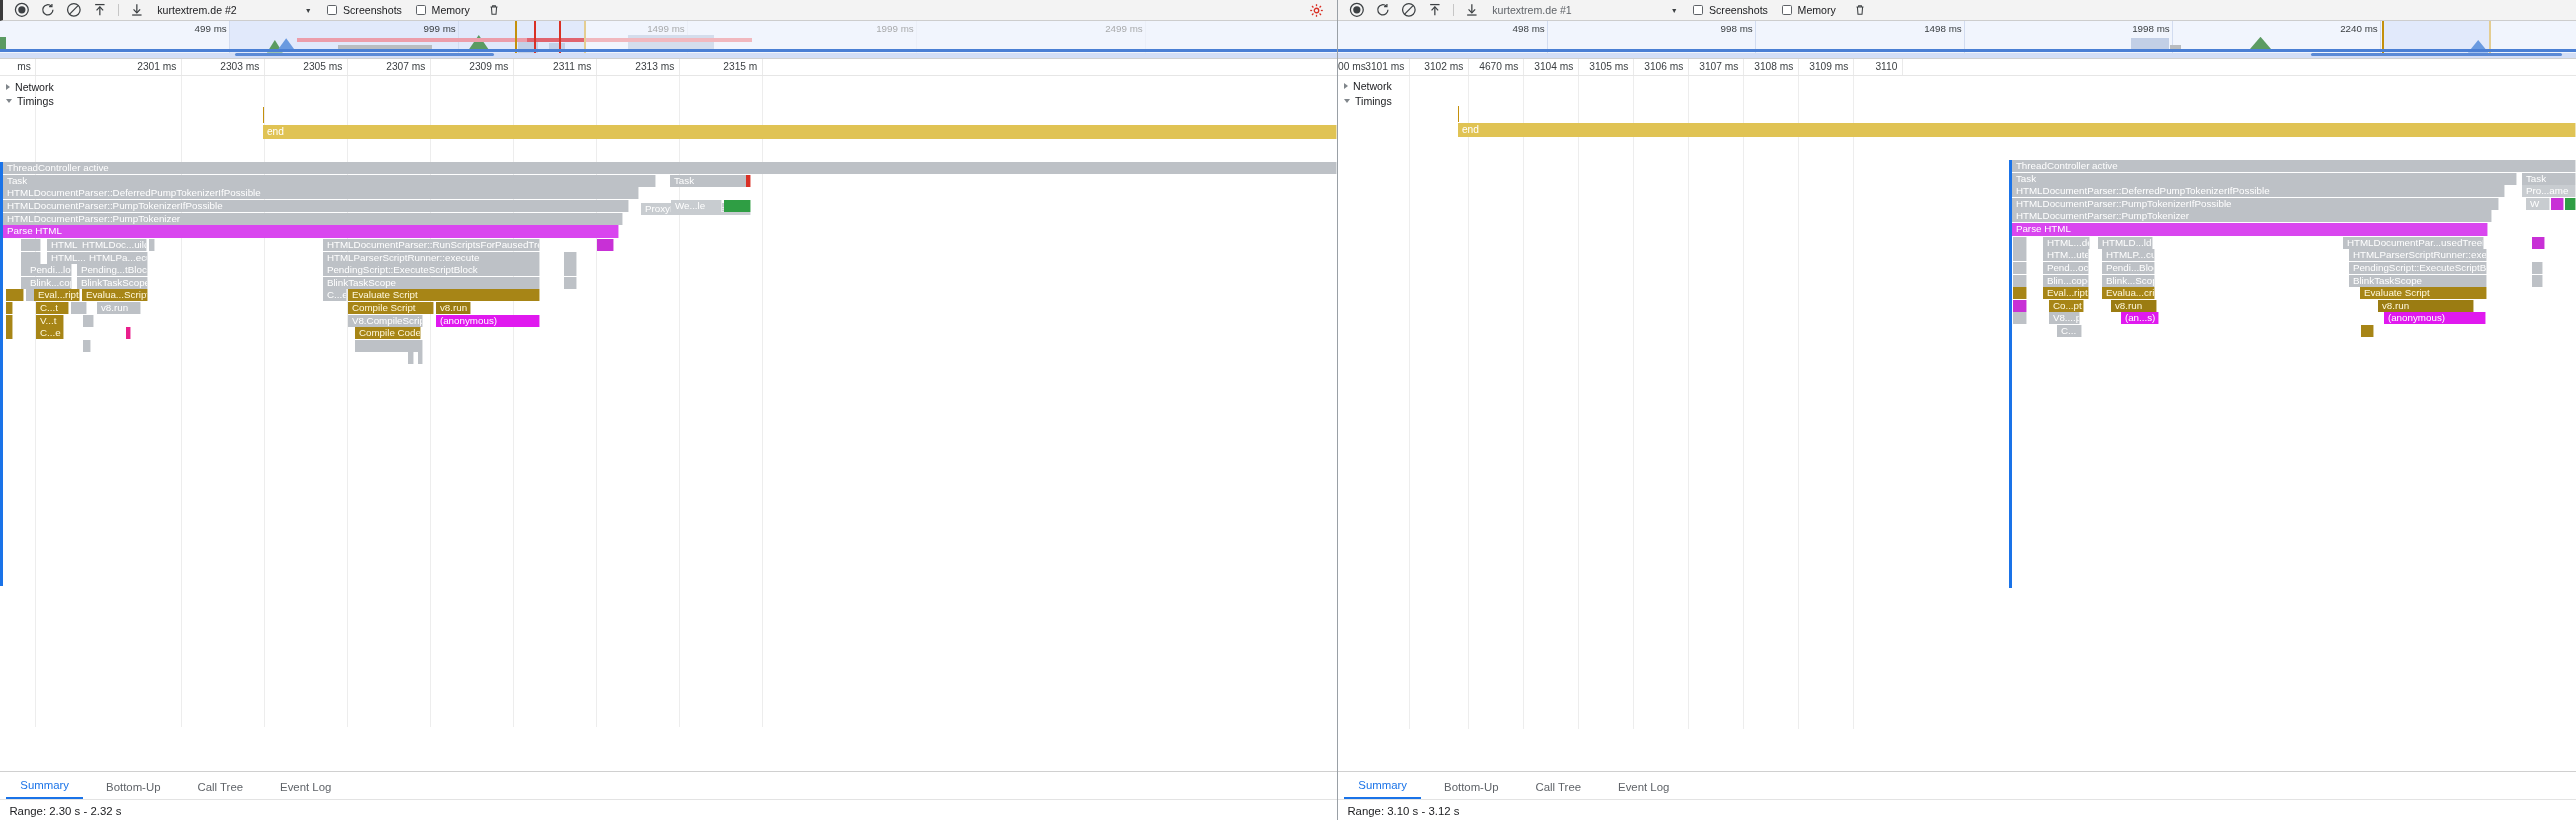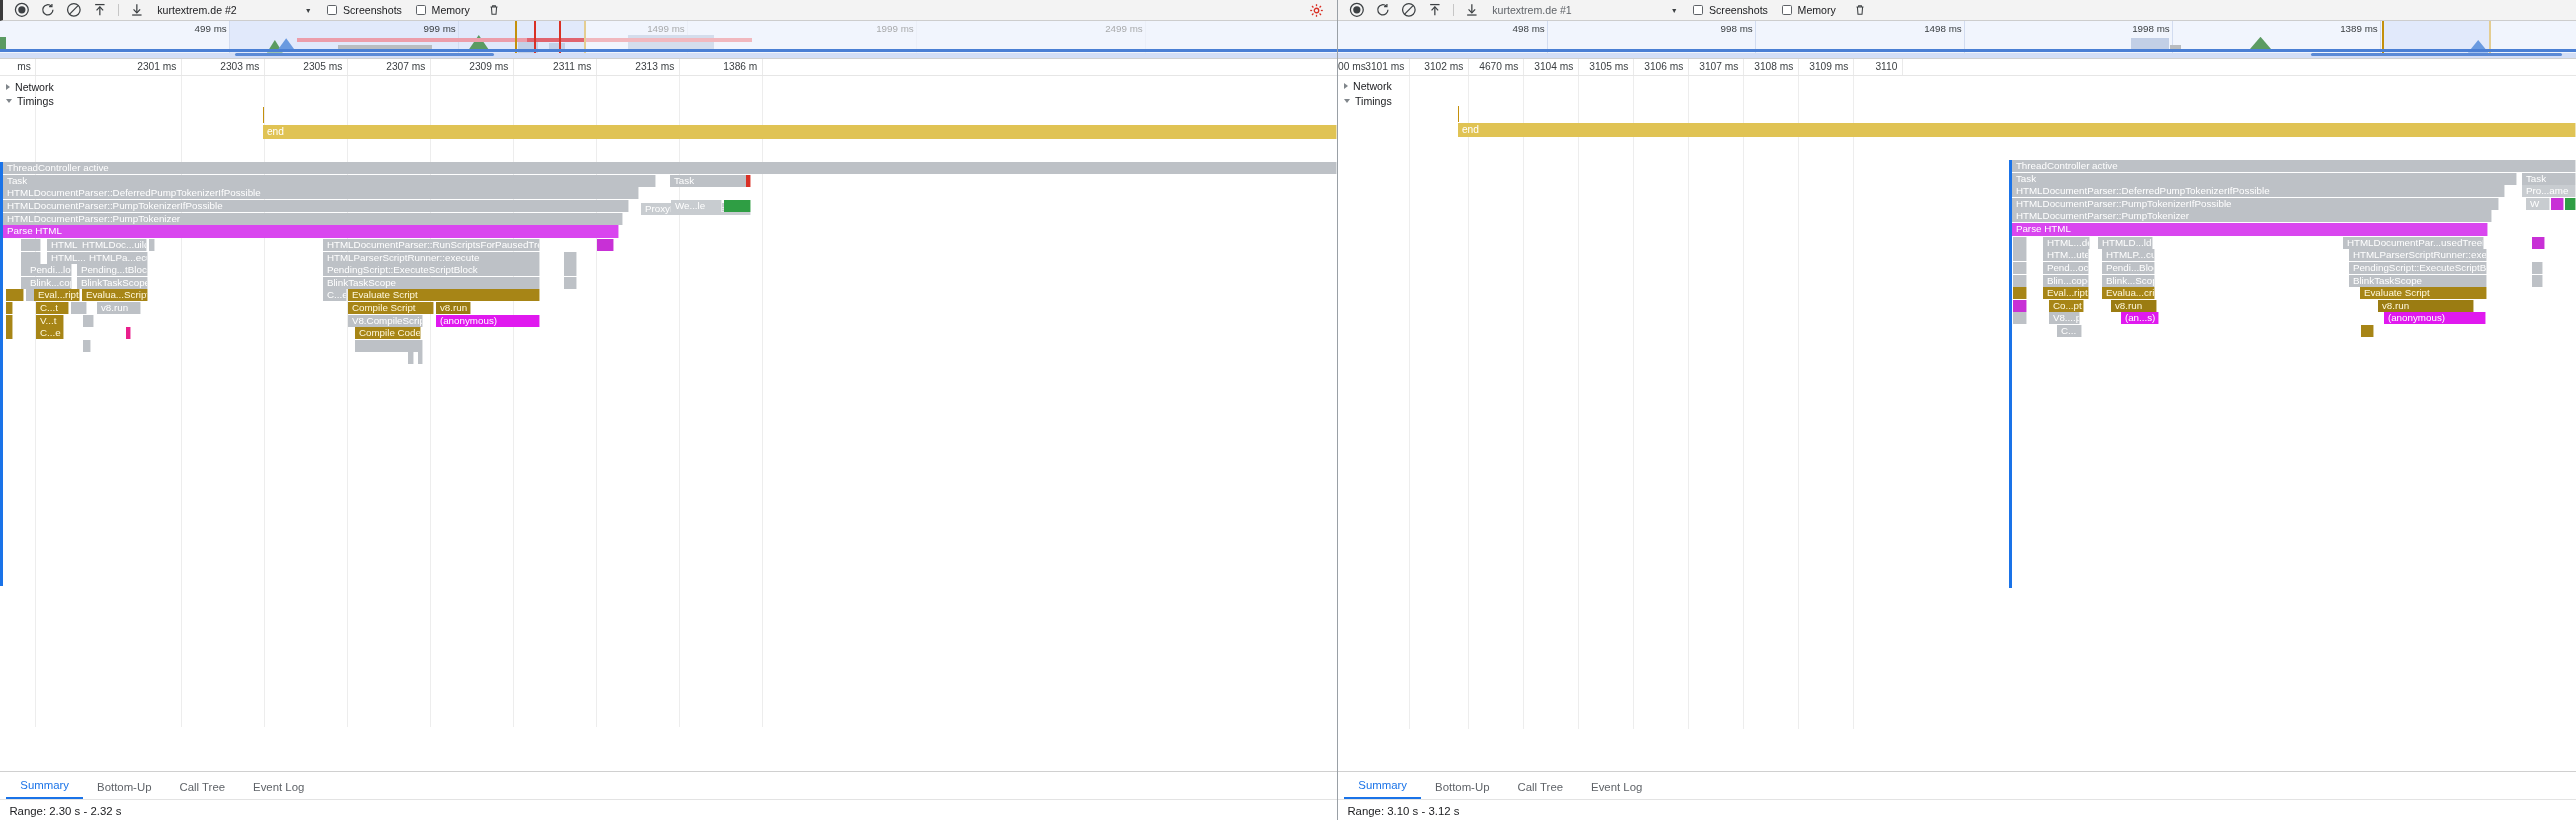--- a/index.html
+++ b/index.html
@@ -118,21 +118,21 @@
   .c-magenta{ background:#e019ef; color:#ffffff; }
   .c-green  { background:#2f9e44; color:#ffffff; }
   .c-pink   { background:#e91e8c; color:#ffffff; }
   .c-red    { background:#d93025; }
 
   
   .tabbar{
     position:absolute; left:0; right:0; bottom:0; height:49px;
     background:#fff; border-top:0.8px solid #d0d0d0;
   }
-  .tabs{ display:flex; align-items:flex-end; height:27px; padding-left:6.3px; gap:0; }
+  .tabs{ display:flex; align-items:flex-end; height:27px; padding-left:6.3px; gap:9px; }
   .tab{
     font-size:11.4px; color:#5f6368; padding:4.7px 14px 6.3px 14px; white-space:nowrap;
   }
   .tab.active{ color:#1a73e8; border-bottom:2.4px solid #1a73e8; }
   .rangebar{
     border-top:0.8px solid #e3e3e3; height:22px; display:flex; align-items:center;
     padding-left:9.4px; font-size:11.4px; color:#202124;
   }
 </style>
 </head>
@@ -259,21 +259,21 @@
       <span class="r-lab" style="left:347px;">2305 ms</span>
       <div class="r-tick" style="left:347px;"></div>
       <span class="r-lab" style="left:430px;">2307 ms</span>
       <div class="r-tick" style="left:430px;"></div>
       <span class="r-lab" style="left:513px;">2309 ms</span>
       <div class="r-tick" style="left:513px;"></div>
       <span class="r-lab" style="left:596px;">2311 ms</span>
       <div class="r-tick" style="left:596px;"></div>
       <span class="r-lab" style="left:679px;">2313 ms</span>
       <div class="r-tick" style="left:679px;"></div>
-      <span class="r-lab" style="left:762px;">1386 m</span>
+      <span class="r-lab" style="left:762px;">2315 m</span>
       <div class="r-tick" style="left:762px;"></div>
     </div>
 
     <div class="tracks">
       <div class="vline" style="left:35px;"></div>
       <div class="vline" style="left:181px;"></div>
       <div class="vline" style="left:264px;"></div>
       <div class="vline" style="left:347px;"></div>
       <div class="vline" style="left:430px;"></div>
       <div class="vline" style="left:513px;"></div>
@@ -445,21 +445,21 @@
       <div class="ov-tick" style="left:417px;">
           <span>998 ms</span>
         </div>
       <div class="ov-tick" style="left:626px;">
           <span>1498 ms</span>
         </div>
       <div class="ov-tick" style="left:834px;">
           <span>1998 ms</span>
         </div>
       <div class="ov-tick" style="left:1042px;">
-          <span>1389 ms</span>
+          <span>2240 ms</span>
         </div>
 
       <div class="ov-shot" style="left:793px;top:17.3px;width:38px;height:14px;background:#c2cfe6;"></div>
       <div class="ov-green" style="left:909px;top:15.7px;width:27px;height:15.7px;clip-path:polygon(0 100%,50% 0,100% 100%);"></div>
       <div class="ov-blue" style="left:1130px;top:19px;width:20.4px;height:12.6px;clip-path:polygon(0 100%,50% 0,100% 100%);"></div>
       <div class="ov-grey" style="left:832px;top:23.5px;width:11px;height:7.8px;"></div>
       <div class="ov-handle" style="left:1044px;"></div>
       <div class="ov-handle" style="left:1151px;"></div>
       <div class="ov-dim" style="left:1151px;right:0;"></div>
       <div class="ov-bottombar2"></div>

